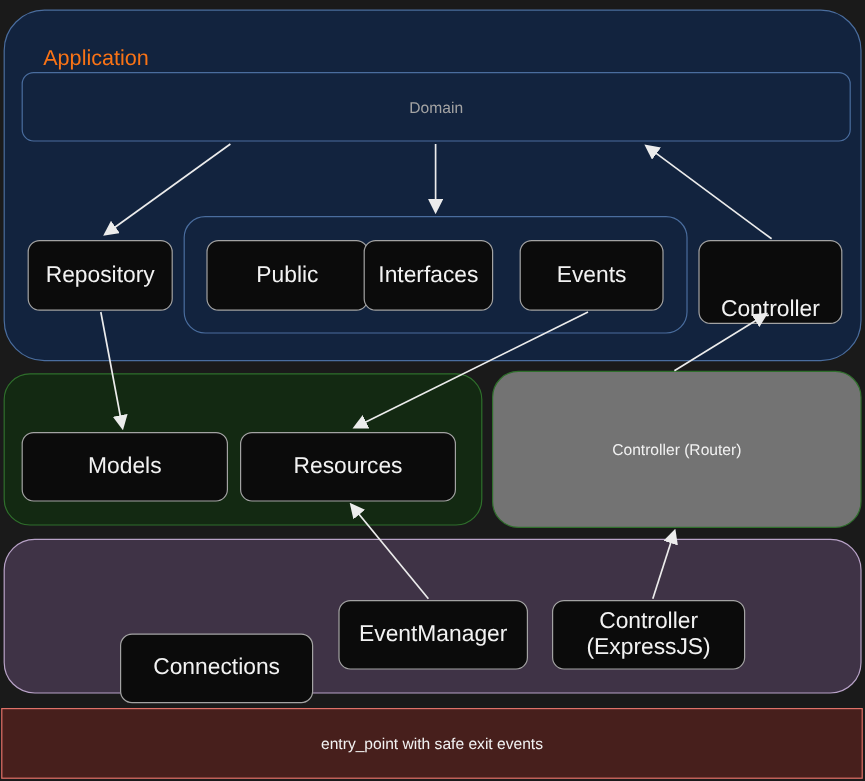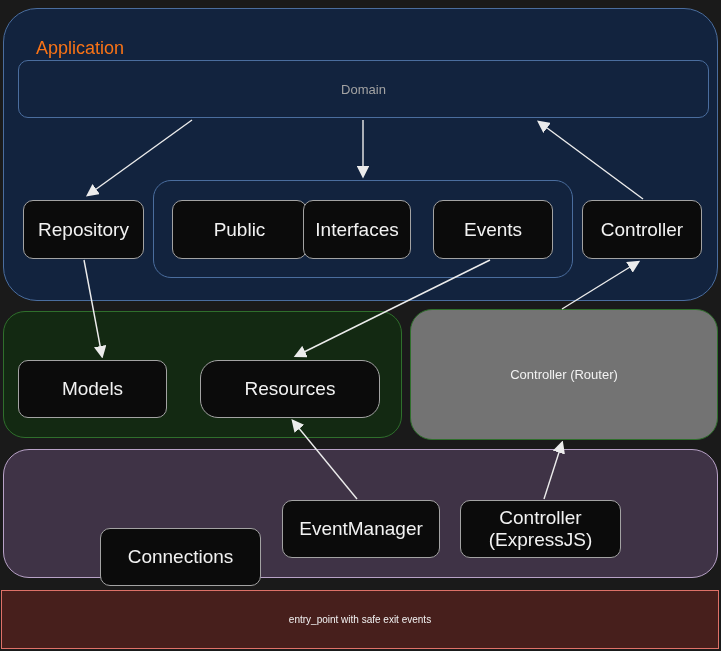--- a/index.html
+++ b/index.html
@@ -61,31 +61,31 @@
   .sub-cluster {
     left: 153px; top: 180px; width: 420px; height: 98px;
     background: #12233e;
     border-color: #4a6d9e;
     border-radius: 18px;
   }
   .repository-node  { left: 23px;  top: 200px; width: 121px; height: 59px; }
   .public-node     { left: 172px; top: 200px; width: 135px; height: 59px; }
   .interfaces-node { left: 303px; top: 200px; width: 108px; height: 59px; justify-content: center; }
   .events-node     { left: 433px; top: 200px; width: 120px; height: 59px; }
-  .controller-node { left: 582px; top: 200px; width: 120px; height: 59px; }
+  .controller-node { left: 582px; top: 200px; width: 120px; height: 70px; align-items: flex-end; }
 
   
   .shared-cluster {
     left: 3px; top: 311px; width: 399px; height: 127px;
     background: #132912;
     border-color: #2f6f2c;
     border-radius: 22px;
   }
-  .models-node    { left: 18px;  top: 360px; width: 149px; height: 58px; }
-  .resources-node { left: 200px; top: 360px; width: 180px; height: 58px; border-radius: 18px; }
+  .models-node    { left: 18px;  top: 360px; width: 172px; height: 58px; }
+  .resources-node { left: 200px; top: 360px; width: 180px; height: 58px; }
 
   
   .router-node {
     left: 410px; top: 309px; width: 308px; height: 131px;
     position: absolute;
     box-sizing: border-box;
     background: #737373;
     border: 1px solid #2f6f2c;
     border-radius: 22px;
     display: flex; align-items: center; justify-content: center;
@@ -104,21 +104,21 @@
   .expressjs-node    { left: 460px; top: 500px; width: 161px; height: 58px; }
 
   
   .entry-node {
     left: 1px; top: 590px; width: 718px; height: 59px;
     position: absolute;
     box-sizing: border-box;
     background: #471f1c;
     border: 1px solid #df7168;
     display: flex; align-items: center; justify-content: center;
-    font-size: 10px; color: #f2f2f2;
+    font-size: 13px; color: #f2f2f2;
   }
 
   
   svg.edges {
     position: absolute;
     left: 0; top: 0;
     width: 721px; height: 651px;
     pointer-events: none;
   }
   svg.edges line {

